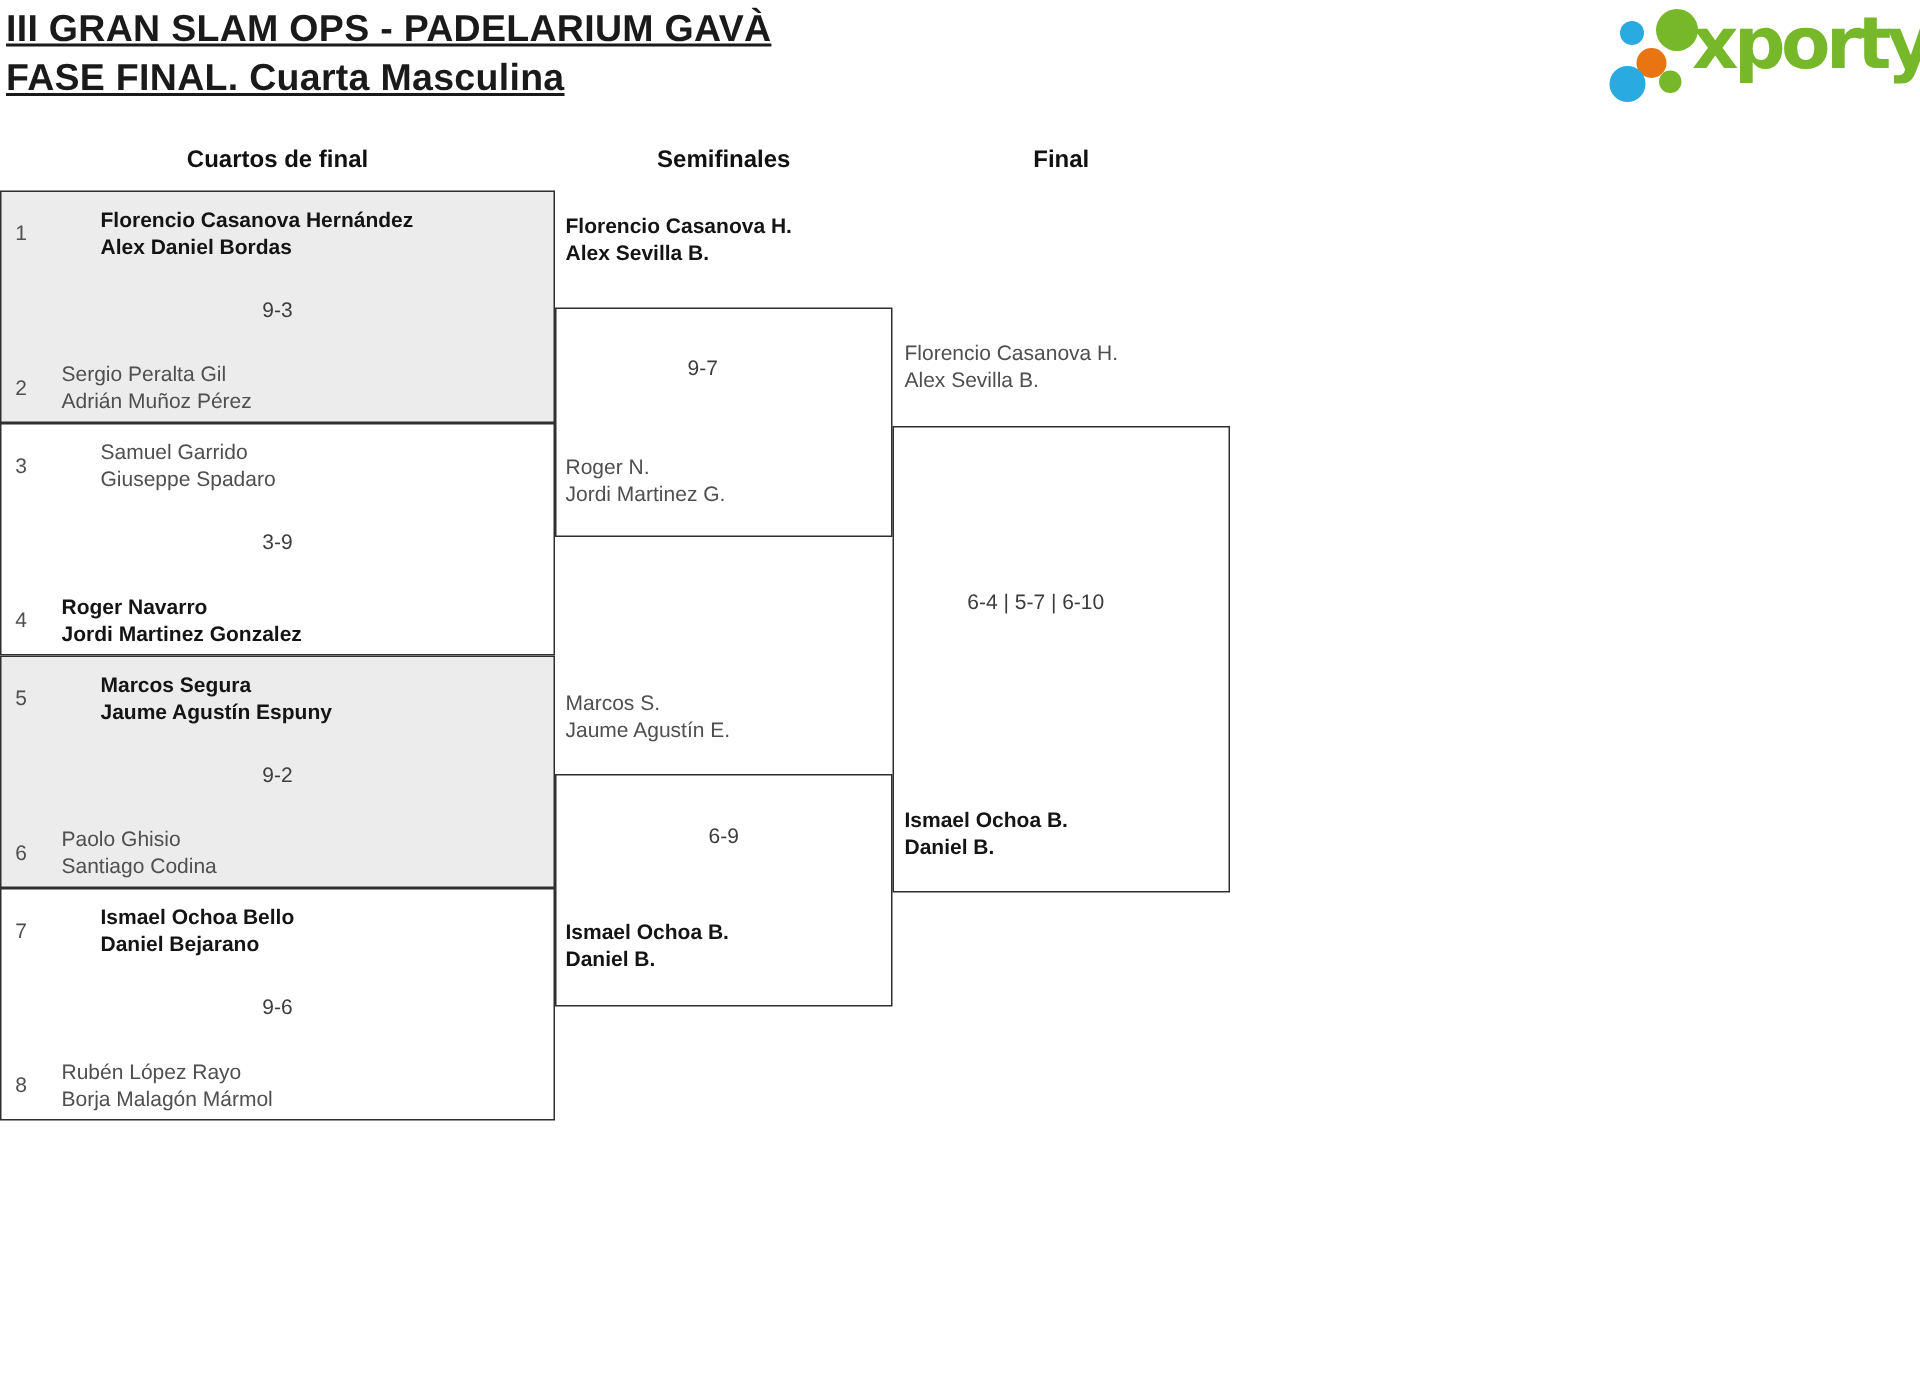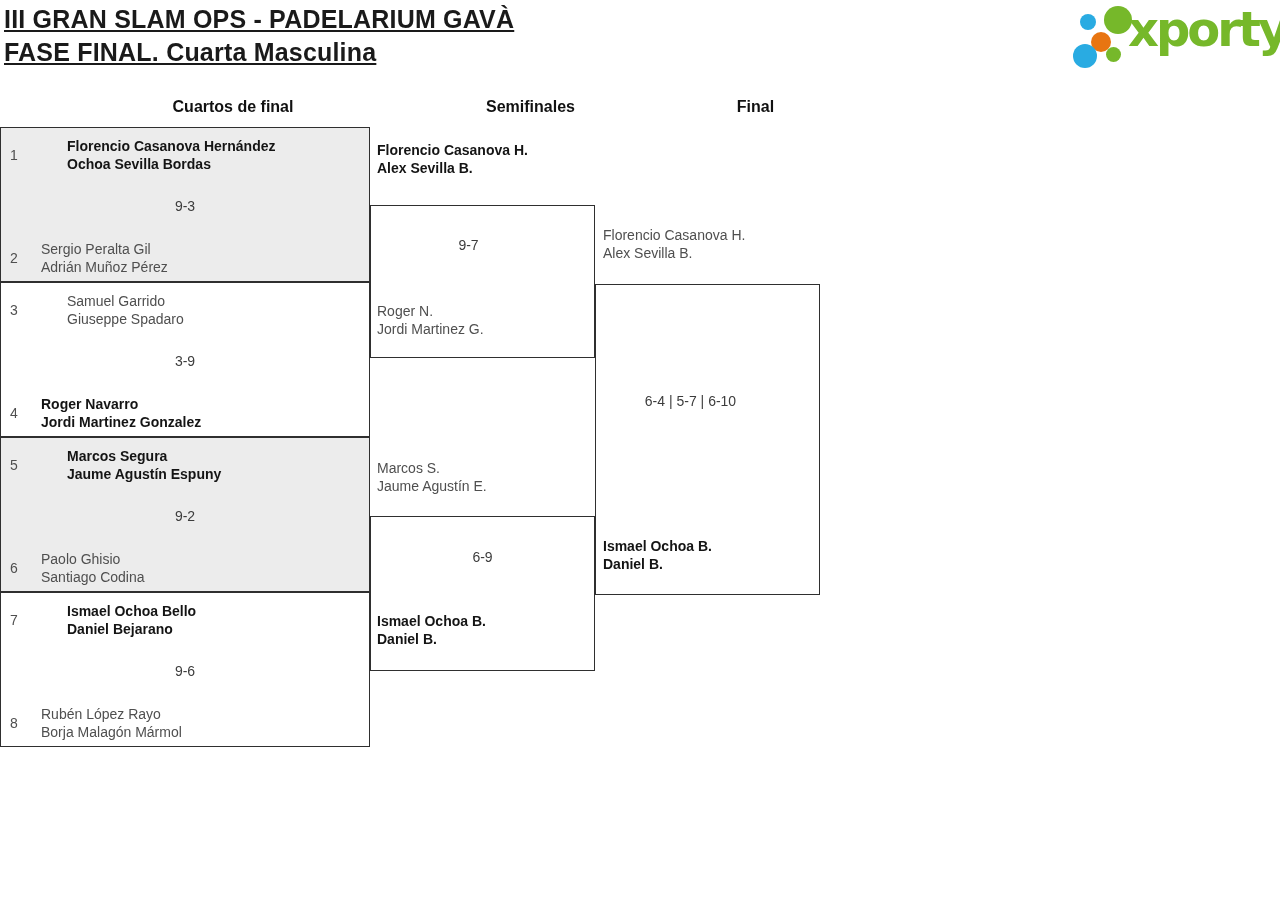--- a/index.html
+++ b/index.html
@@ -15,21 +15,21 @@
   .dot-green-large { left:34px; top:4px;  width:28px; height:28px; background:var(--logo-green,#76b82a); }
   .dot-orange      { left:21px; top:30px; width:20px; height:20px; background:var(--logo-orange,#e87511); }
   .dot-blue-large  { left:3px;  top:42px; width:24px; height:24px; background:var(--logo-blue,#29abe2); }
   .dot-green-small { left:36px; top:45px; width:15px; height:15px; background:var(--logo-green,#76b82a); }
   .logo-text { position:absolute; left:58px; top:-6px; font-size:48px; line-height:66px;
                font-weight:800; letter-spacing:-3px; color:var(--logo-green,#76b82a);
                font-family:"DejaVu Sans", sans-serif; }
 
   
   .round-header { position:absolute; top:97px; font-size:16px; line-height:20px; font-weight:700;
-                  color:var(--heading-text,#111); text-align:center;margin-left:48px; }
+                  color:var(--heading-text,#111); text-align:center; }
 
   
   .box { position:absolute; border:1px solid var(--border,#2f2f2f); background:transparent; }
   .qf { left:0; width:370px; height:155px; }
   .shaded { background:var(--shaded-box,#ececec); }
 
   .team { font-size:14px; line-height:18px; color:var(--loser-text,#4f4f4f); white-space:nowrap; }
   .team.winner { font-weight:700; color:var(--winner-text,#141414); }
   .seed { position:absolute; left:0; width:26px; height:36px; display:flex; align-items:center;
           justify-content:center; font-size:14px; color:var(--loser-text,#4f4f4f); }
@@ -62,21 +62,21 @@
   </div>
 
   <div class="round-header" style="left:0;width:370px">Cuartos de final</div>
   <div class="round-header" style="left:370px;width:225px">Semifinales</div>
   <div class="round-header" style="left:595px;width:225px">Final</div>
 
   <div class="box qf shaded" style="top:127px">
     <div class="seed seed-top">1</div>
     <div class="team team-top winner">
       <div>Florencio Casanova Hernández</div>
-      <div>Ochoa Sevilla Bordas</div>
+      <div>Alex Daniel Bordas</div>
     </div>
     <div class="score">9-3</div>
     <div class="seed seed-bottom">2</div>
     <div class="team team-bottom">
       <div>Sergio Peralta Gil</div>
       <div>Adrián Muñoz Pérez</div>
     </div>
   </div>
 
   <div class="box qf" style="top:282px">

